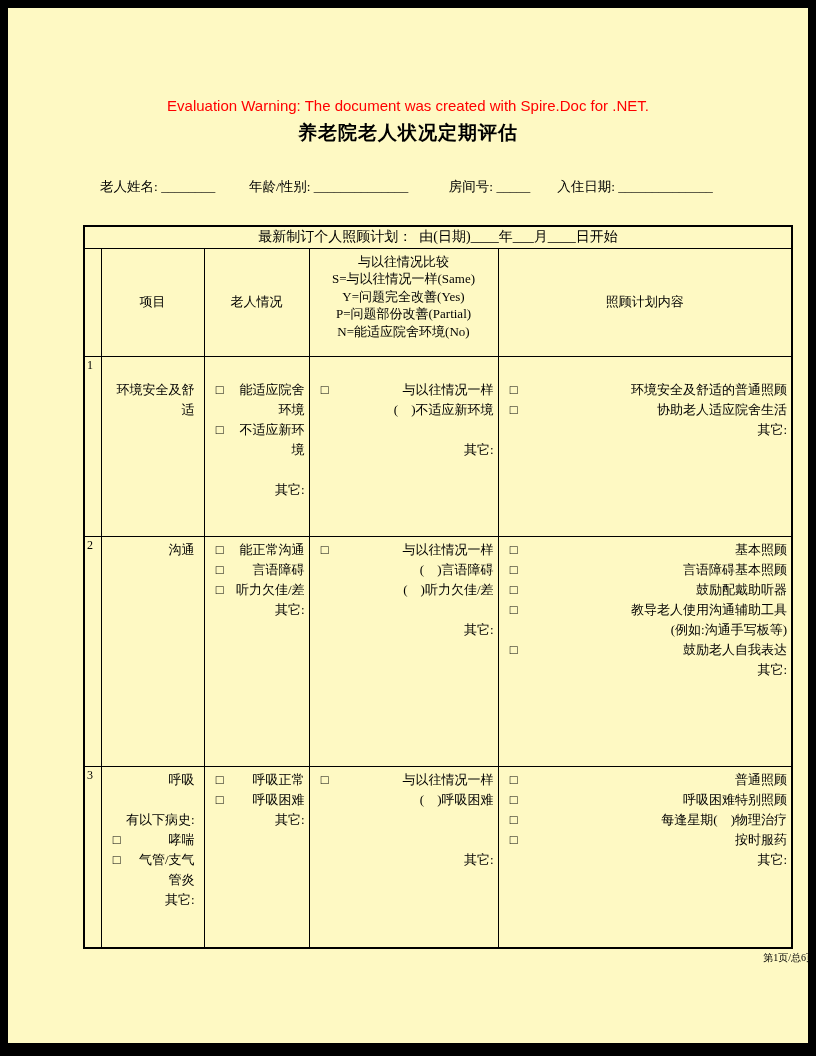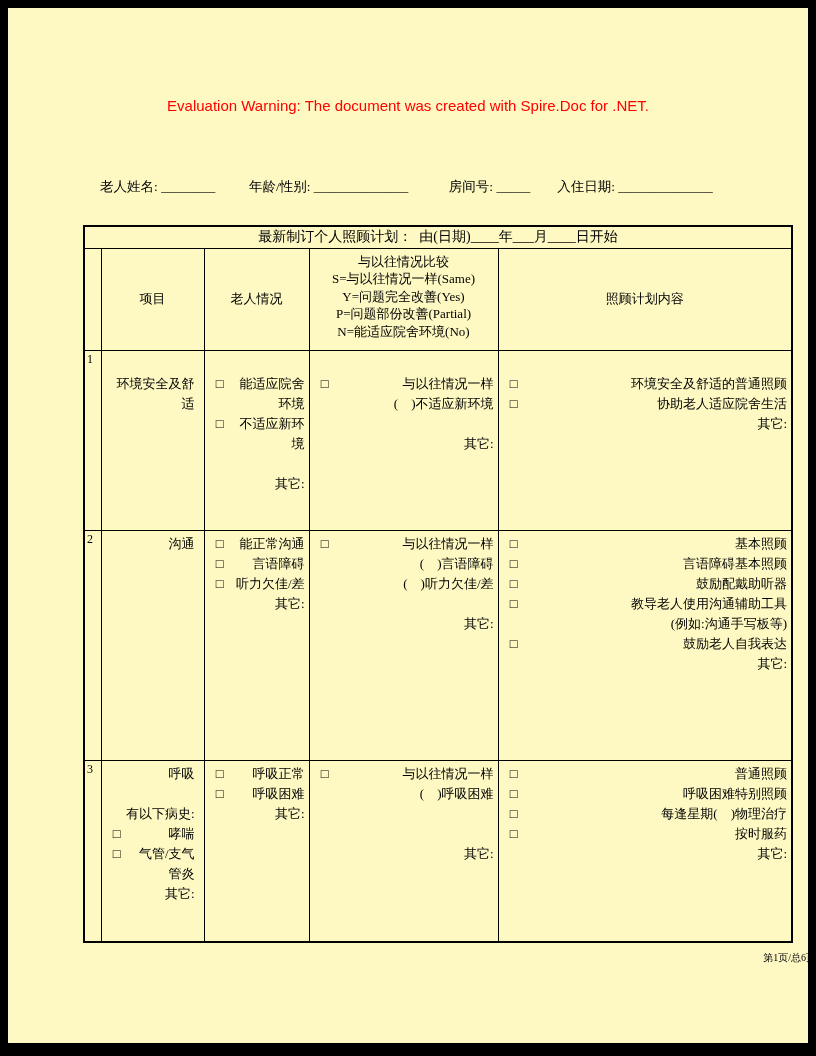--- a/index.html
+++ b/index.html
@@ -46,21 +46,21 @@
     border:1px solid #000;
     vertical-align:top;
     font-weight:normal;
     overflow:hidden;
   }
   .plan-header-cell {
     height:22px; text-align:center; vertical-align:middle;
     font-weight:bold; font-size:14px; padding:1px 2px;
     white-space:pre;
   }
-  th.h { height:101px; vertical-align:middle; text-align:center; padding:10px; }
+  th.h { height:101px; vertical-align:middle; text-align:center; padding:16px; }
   th.h-comparison { vertical-align:top; padding-top:4px; }
   .comp-line { line-height:17.5px; white-space:pre; }
   tr.row-0 { height:180px; }
   tr.row-1 { height:230px; }
   tr.row-2 { height:181px; }
   td.num-cell {
     font-size:12px; padding:1px 1px 0 2px; vertical-align:top; text-align:left;
   }
   td.cell { padding:3px 4px 3px 6px; }
   td.item-cell { padding-right:9px; }
@@ -75,20 +75,21 @@
     text-align:right; font-size:10px;
   }
 </style>
 </head>
 <body>
 
 <div class="page">
 
   <div class="warning">Evaluation Warning: The document was created with Spire.Doc for .NET.</div>
 
+  <h1 class="doc-title">养老院老人状况定期评估</h1>
 
   <div class="info-line">老人姓名: ________          年龄/性别: ______________            房间号: _____        入住日期: ______________</div>
 
   <table class="assessment">
     <colgroup>
       <col style="width:17px">
       <col style="width:103px">
       <col style="width:105px">
       <col style="width:189px">
       <col style="width:294px">

